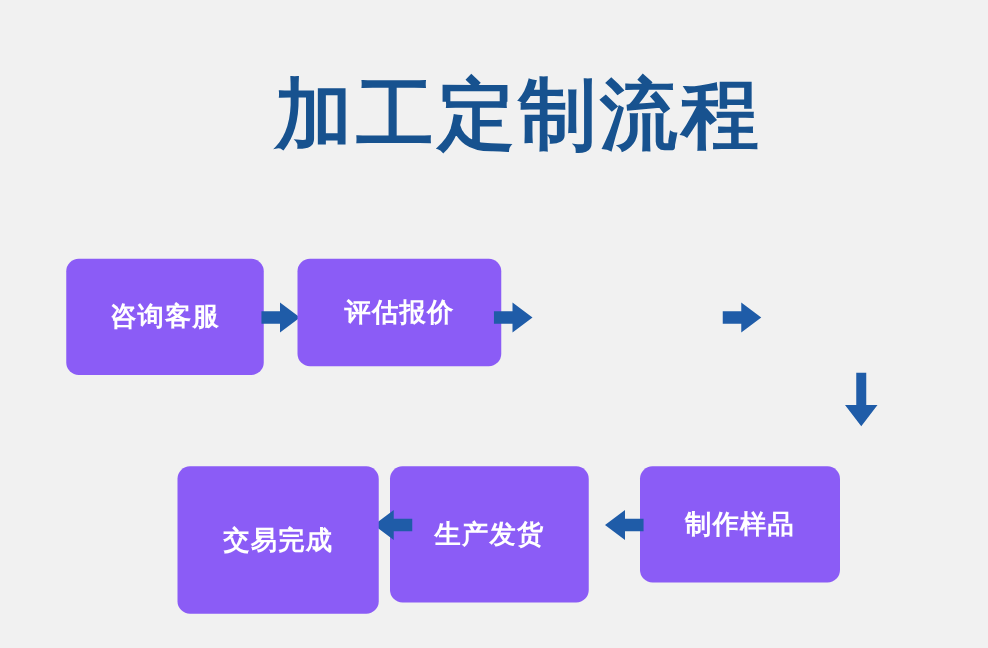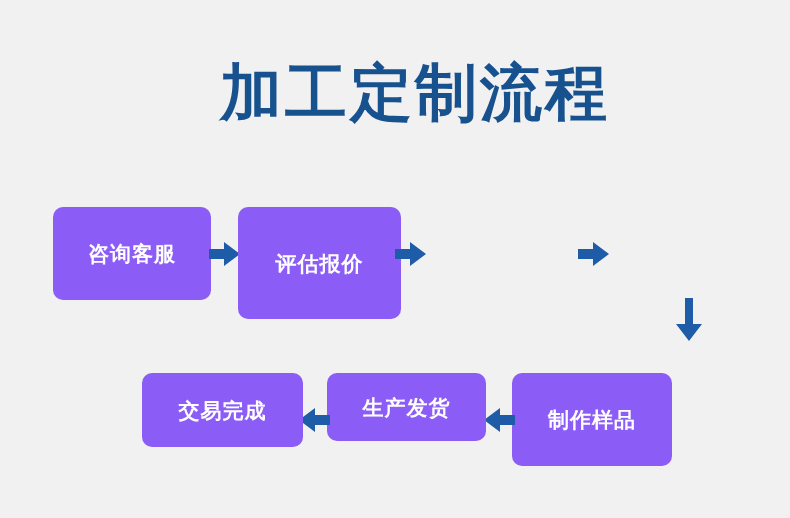--- a/index.html
+++ b/index.html
@@ -55,28 +55,28 @@
     white-space: nowrap;
     user-select: none;
   }
   .step-label {
     display: block;
     line-height: 1;
   }
 
   
   #step-box-1 { left: 33px;  top: 207px; width: 158px; height: 93px; }
-  #step-box-2 { left: 218px; top: 207px; width: 163px; height: 112px; }
+  #step-box-2 { left: 218px; top: 207px; width: 163px; height: 86px; }
   #step-box-3 { left: 403px; top: 207px; width: 158px; height: 93px; }
   #step-box-4 { left: 589px; top: 207px; width: 159px; height: 93px; }
 
   
   #step-box-5 { left: 492px; top: 373px; width: 160px; height: 93px; }
-  #step-box-6 { left: 307px; top: 373px; width: 159px; height: 68px; }
-  #step-box-7 { left: 122px; top: 373px; width: 161px; height: 74px; }
+  #step-box-6 { left: 292px; top: 373px; width: 159px; height: 109px; }
+  #step-box-7 { left: 122px; top: 373px; width: 161px; height: 118px; }
 
   
   .connector {
     position: absolute;
     display: block;
   }
   .connector svg { display: block; }
 
   
   #connector-1 { left: 189px; top: 238px; width: 32px; height: 32px; }

